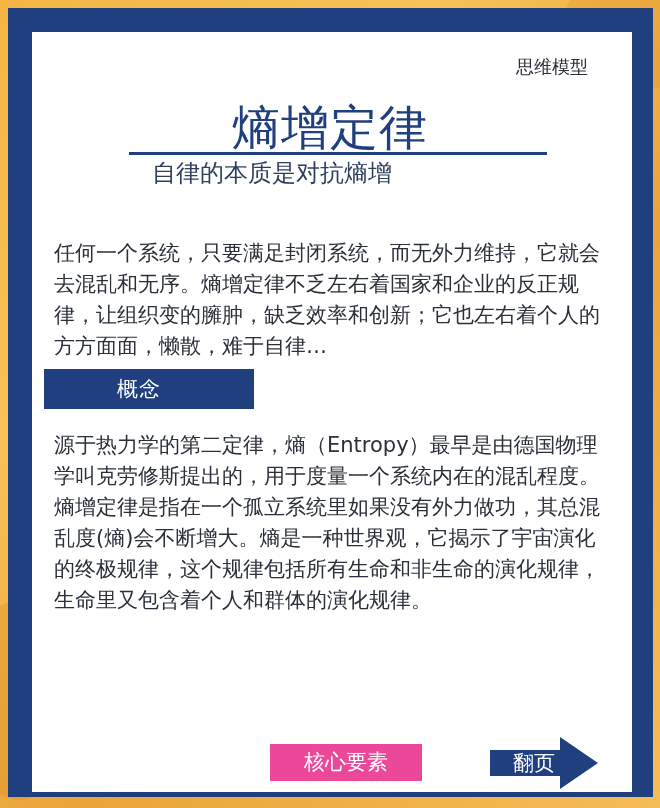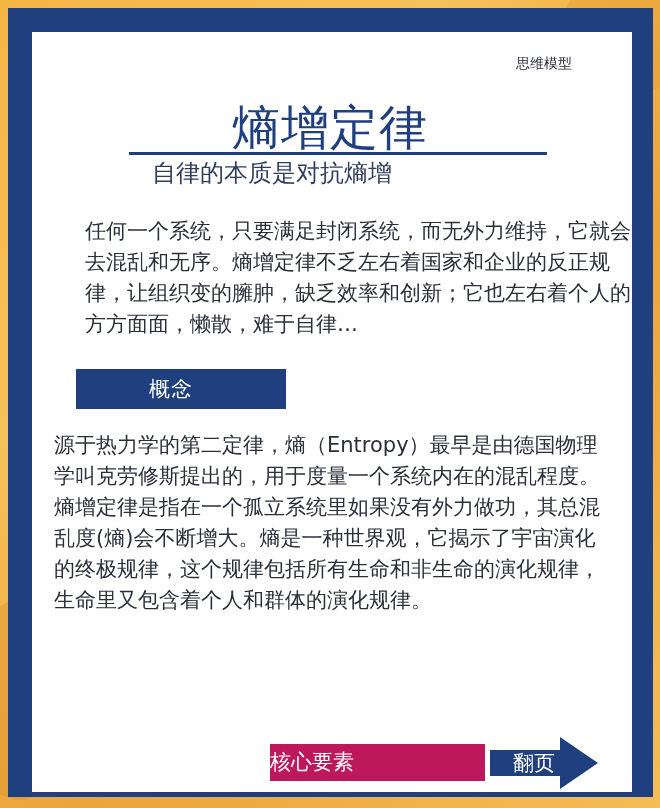--- a/index.html
+++ b/index.html
@@ -11,48 +11,47 @@
   .bg-deco { position:absolute; border-radius:50%; opacity:.35; }
   .frame {
     position:absolute; left:8px; top:8px; width:645px; height:789px;
     background:#1f3f7f;
   }
   .sheet {
     position:absolute; left:32px; top:32px; width:600px; height:760px;
     background:#ffffff;
   }
   .tag {
-    position:absolute; left:516px; top:55px; font-size:14px; color:#2b2f3a;
+    position:absolute; left:516px; top:55px; font-size:18px; color:#2b2f3a;
   }
   .title {
     position:absolute; left:0; width:660px; top:96px; text-align:center;
     font-size:48px; color:#1f3f7f; letter-spacing:1px;
   }
   .rule {
     position:absolute; left:129px; top:152px; width:418px; height:3px; background:#1f3f7f;
   }
   .subtitle {
     position:absolute; left:0; width:544px; top:157px; text-align:center;
     font-size:24px; color:#2e3e5c;
   }
   .para {
     position:absolute; left:54px; width:560px; font-size:21px; line-height:31px; color:#2a2f3a;
     margin:0;
   }
-  .para1 { top:216px;margin-left:31px; }
+  .para1 { top:238px; }
   .para2 { top:430px; }
   .section-head {
     position:absolute; left:44px; top:369px; width:210px; height:40px; background:#1f3f7f;
     color:#ffffff; font-size:21px; line-height:40px; text-align:center; letter-spacing:1px;
     text-indent:-20px;
-    margin-left:32px;
   }
   .btn-core {
-    position:absolute; left:270px; top:744px; width:215px; height:37px; background:#be185d;
-    color:#fff; font-size:21px; line-height:37px; text-align:left;
+    position:absolute; left:270px; top:744px; width:152px; height:37px; background:#ec4899;
+    color:#fff; font-size:21px; line-height:37px; text-align:center;
   }
   .btn-next {
     position:absolute; left:490px; top:737px; width:110px; height:52px;
   }
   .btn-next svg { position:absolute; left:0; top:0; }
   .btn-next span {
     position:absolute; left:4px; width:80px; top:11px; text-align:center; color:#fff; font-size:21px; line-height:30px;
   }
 </style>
 </head>

